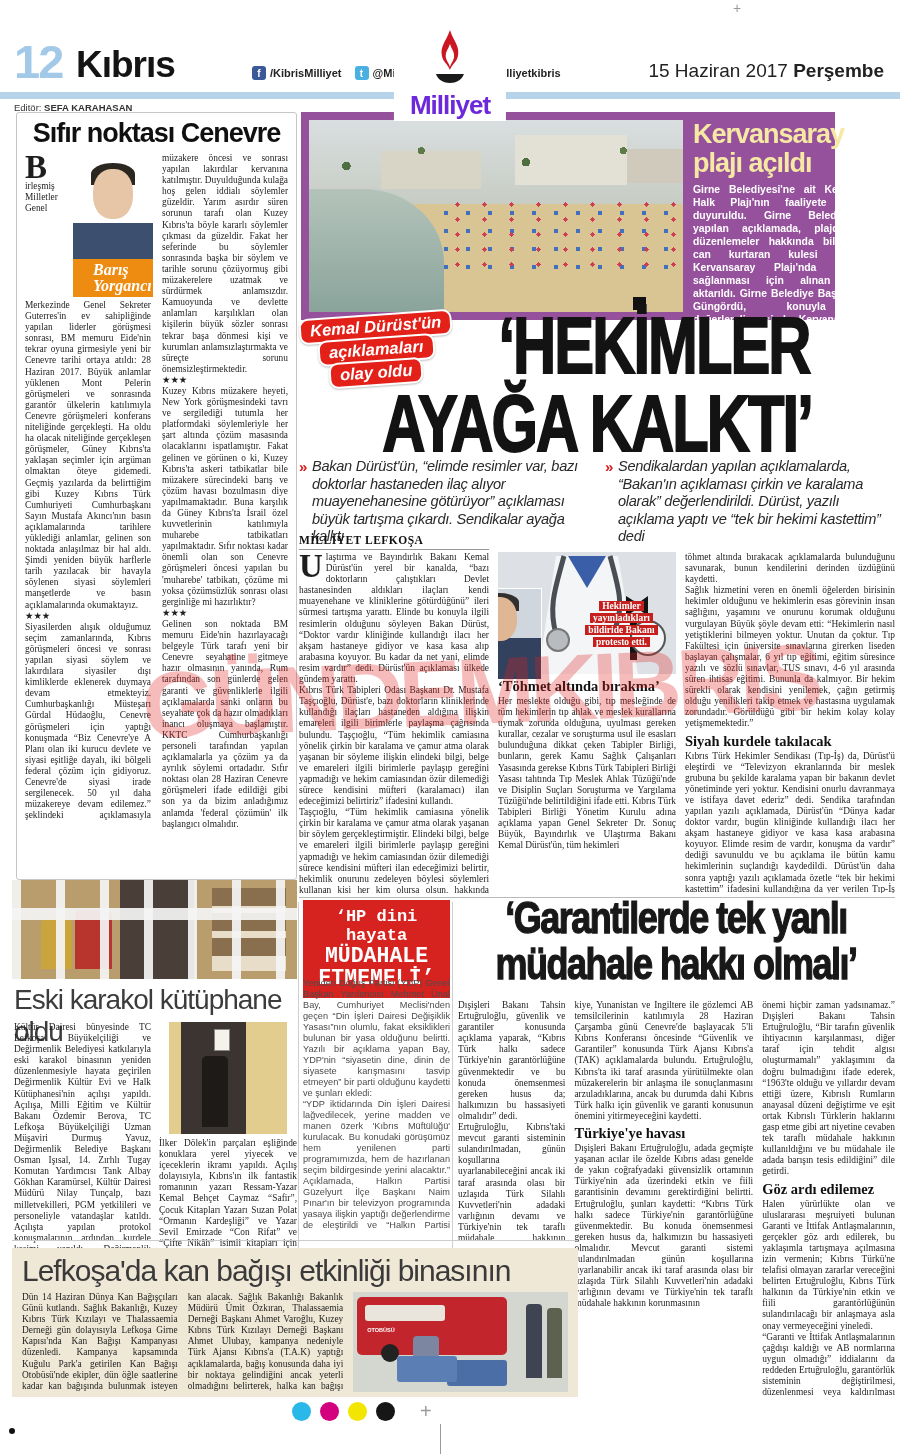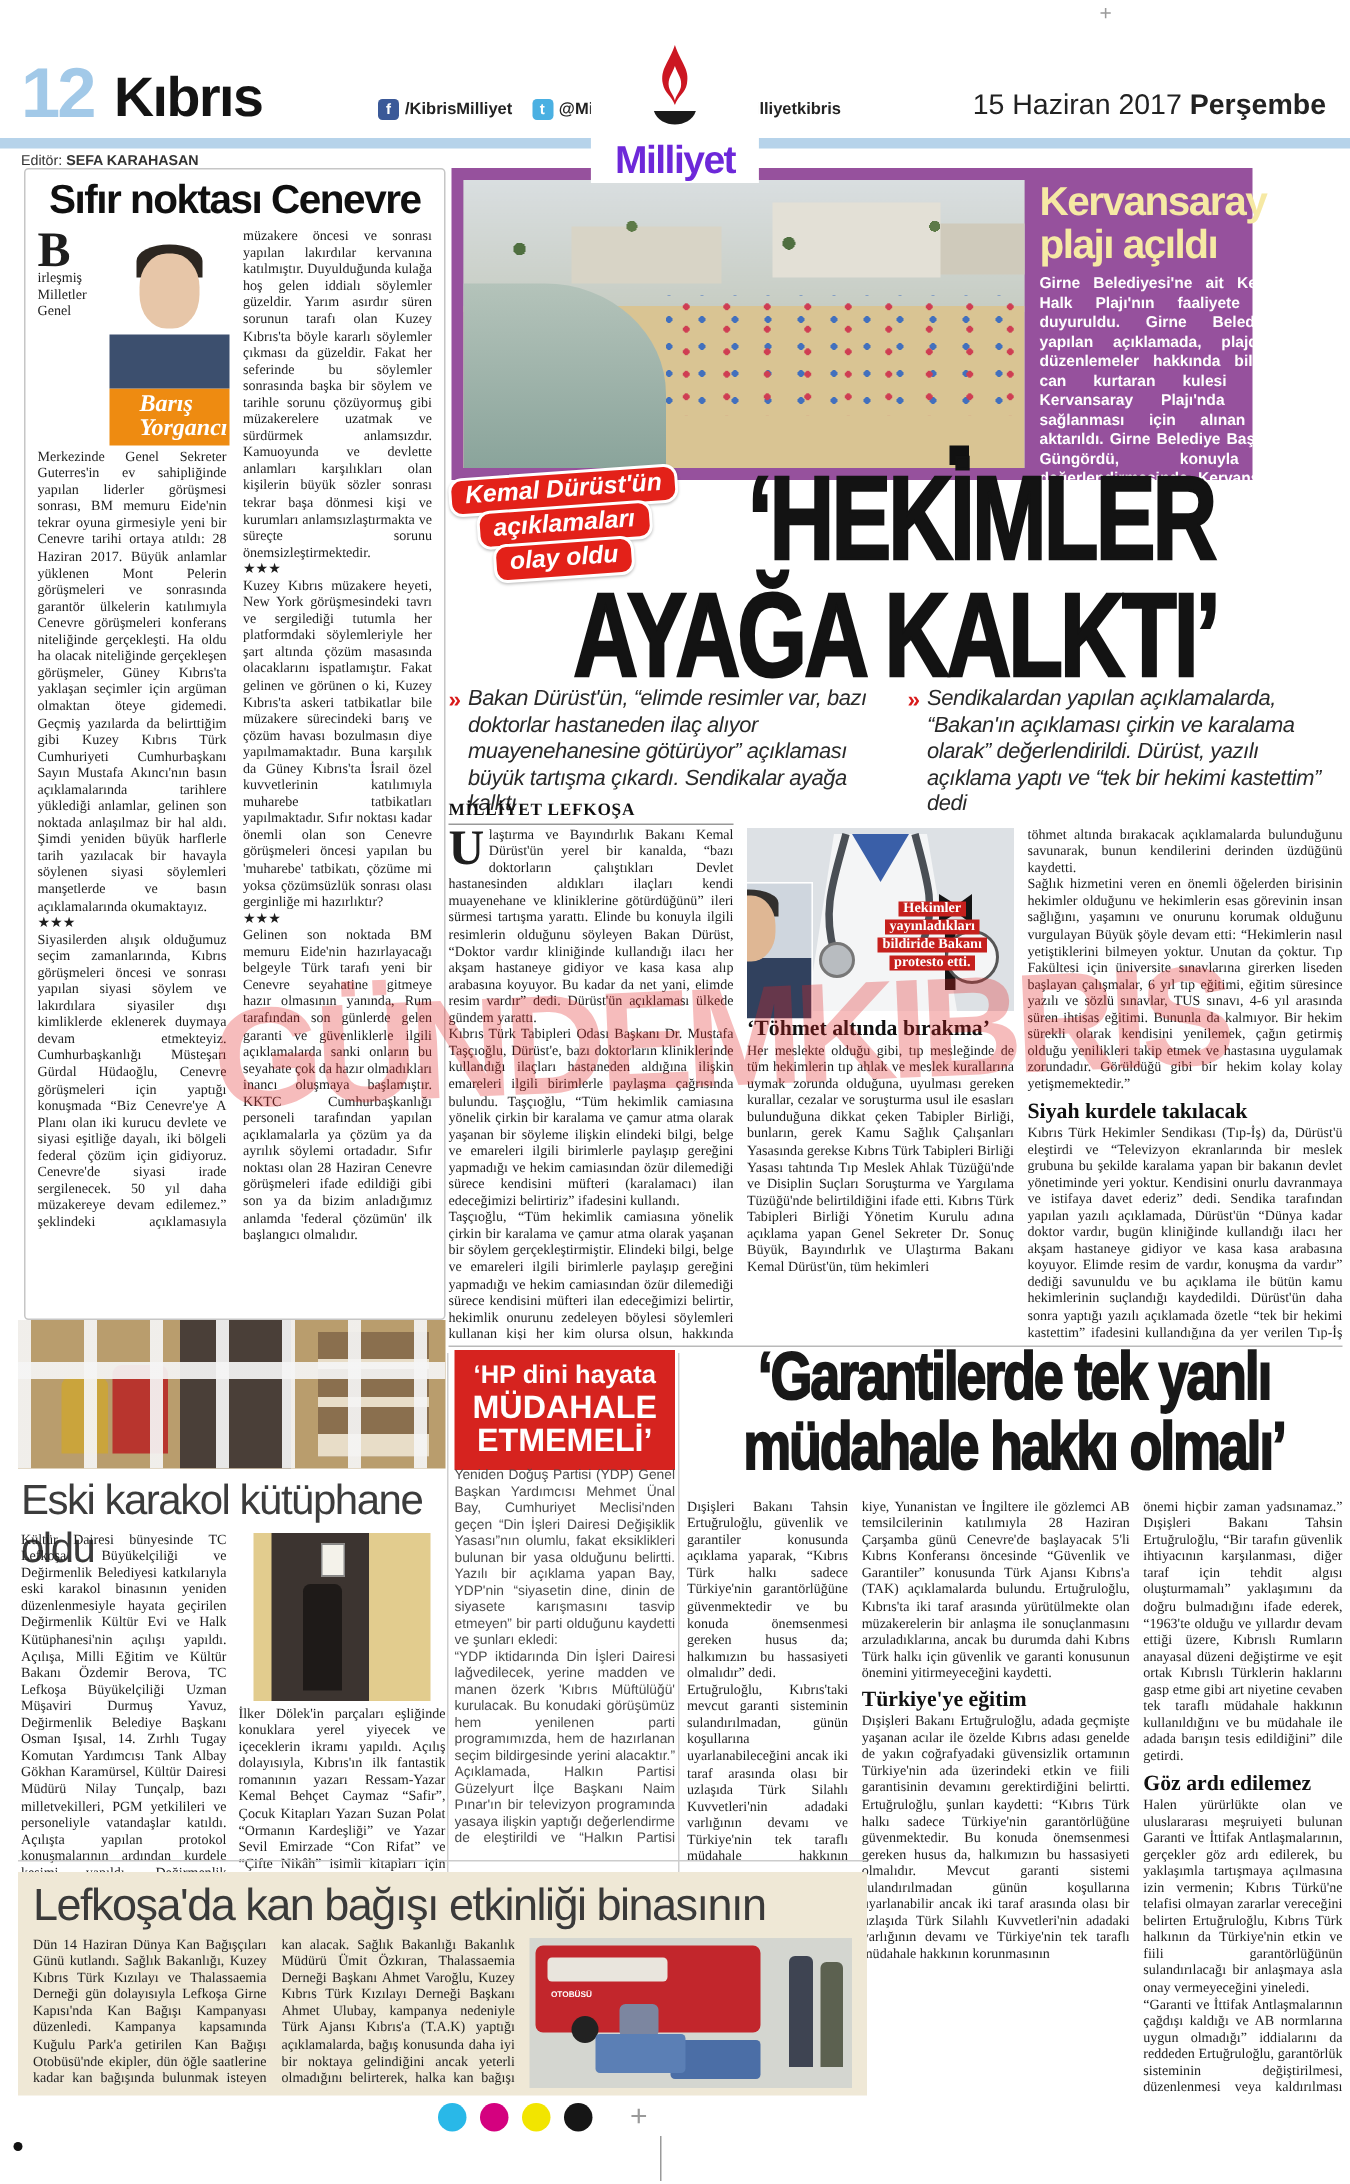--- a/index.html
+++ b/index.html
@@ -117,21 +117,21 @@
   .kk1 { width:137px; overflow:hidden; }
   .kk2 { width:138px; overflow:hidden; }
   .kk-inset { width:118px; height:112px; margin:0 auto 4px; background:#e2cc8e; position:relative; overflow:hidden; }
   .kk-inset .dark { position:absolute; left:10%; top:0; width:55%; height:100%; background:#3c3430; }
   .kk-inset .fig { position:absolute; left:28%; top:30%; width:22%; height:64%; background:#1e1a18; border-radius:5px 5px 0 0; }
   .kk-inset .chart { position:absolute; left:38%; top:6%; width:14%; height:20%; background:#f4f2ea; border:1px solid #888; }
 
   
   .vrule1 { left:298px; top:902px; height:388px; border-left:1px solid #cfcfcf; }
   .vrule2 { left:452px; top:902px; height:388px; border-left:1px solid #cfcfcf; }
-  .hp-box { left:303px; top:900px; width:147px; background:#d6231f; color:#fff; text-align:center; padding:7px 4px 9px; }
+  .hp-box { left:303px; top:900px; width:147px; background:#d6231f; color:#fff; text-align:center; padding:7px 4px 9px;font-family:Liberation Mono, monospace; }
   .hp-t1 { font-size:17px; font-weight:bold; }
   .hp-t2 { font-size:21.5px; font-weight:bold; line-height:22px; }
   .hp-body { left:303px; top:978px; width:147px; height:252px; overflow:hidden;
     font-size:9.2px; line-height:11px; color:#4c4c4c; text-align:justify; }
 
   
   .g-headline { left:456px; top:894px; width:440px; text-align:center; font-size:36px; font-weight:bold;
     color:#181818; letter-spacing:-1.5px; line-height:37px; -webkit-text-stroke:1px #181818;
     transform:scale(1,1.25); transform-origin:center top; }
   .g-cols { left:458px; top:1000px; width:437px; display:flex; gap:9px; }
@@ -337,21 +337,21 @@
 <div class="abs g-headline">
   <div>‘Garantilerde tek yanlı</div>
   <div>müdahale hakkı olmalı’</div>
 </div>
 <div class="abs g-cols serif body9">
   <div class="gc1 ml">Dışişleri Bakanı Tahsin Ertuğruloğlu, güvenlik ve garantiler konusunda açıklama yaparak, “Kıbrıs Türk halkı sadece Türkiye'nin garantörlüğüne güvenmektedir ve bu konuda önemsenmesi gereken husus da; halkımızın bu hassasiyeti olmalıdır” dedi.
 Ertuğruloğlu, Kıbrıs'taki mevcut garanti sisteminin sulandırılmadan, günün koşullarına uyarlanabileceğini ancak iki taraf arasında olası bir uzlaşıda Türk Silahlı Kuvvetleri'nin adadaki varlığının devamı ve Türkiye'nin tek taraflı müdahale hakkının korunmasının öneminin hiçbir zaman yadsınamayacağını vurguladı.
 Dışişleri Bakanı Tahsin Ertuğruloğlu, Birleşmiş Milletler Genel Sekreteri Antonio Guterres'in himayelerinde Cumhurbaşkanı Mustafa Akıncı, Rum Lider Nikos Anastasiadis, garantör ülkeler Tür-</div>
   <div class="gc2">
     <span class="ml">kiye, Yunanistan ve İngiltere ile gözlemci AB temsilcilerinin katılımıyla 28 Haziran Çarşamba günü Cenevre'de başlayacak 5'li Kıbrıs Konferansı öncesinde “Güvenlik ve Garantiler” konusunda Türk Ajansı Kıbrıs'a (TAK) açıklamalarda bulundu. Ertuğruloğlu, Kıbrıs'ta iki taraf arasında yürütülmekte olan müzakerelerin bir anlaşma ile sonuçlanmasını arzuladıklarına, ancak bu durumda dahi Kıbrıs Türk halkı için güvenlik ve garanti konusunun önemini yitirmeyeceğini kaydetti.</span>
-    <div class="subhead serif">Türkiye'ye eğitim</div>
+    <div class="subhead serif">Türkiye'ye havası</div>
     <div class="ml">Dışişleri Bakanı Ertuğruloğlu, adada geçmişte yaşanan acılar ile özelde Kıbrıs adası genelde de yakın coğrafyadaki güvensizlik ortamının Türkiye'nin ada üzerindeki etkin ve fiili garantisinin devamını gerektirdiğini belirtti. Ertuğruloğlu, şunları kaydetti: “Kıbrıs Türk halkı sadece Türkiye'nin garantörlüğüne güvenmektedir. Bu konuda önemsenmesi gereken husus da, halkımızın bu hassasiyeti olmalıdır. Mevcut garanti sistemi sulandırılmadan günün koşullarına uyarlanabilir ancak iki taraf arasında olası bir uzlaşıda Türk Silahlı Kuvvetleri'nin adadaki varlığının devamı ve Türkiye'nin tek taraflı müdahale hakkının korunmasının</div>
   </div>
   <div class="gc3">
     <div class="ml">önemi hiçbir zaman yadsınamaz.” Dışişleri Bakanı Tahsin Ertuğruloğlu, “Bir tarafın güvenlik ihtiyacının karşılanması, diğer taraf için tehdit algısı oluşturmamalı” yaklaşımını da doğru bulmadığını ifade ederek, “1963'te olduğu ve yıllardır devam ettiği üzere, Kıbrıslı Rumların anayasal düzeni değiştirme ve eşit ortak Kıbrıslı Türklerin haklarını gasp etme gibi art niyetine cevaben tek taraflı müdahale hakkının kullanıldığını ve bu müdahale ile adada barışın tesis edildiğini” dile getirdi.</div>
     <div class="subhead serif">Göz ardı edilemez</div>
     <div class="ml" style="display:inline;">Halen yürürlükte olan ve uluslararası meşruiyeti bulunan Garanti ve İttifak Antlaşmalarının, gerçekler göz ardı edilerek, bu yaklaşımla tartışmaya açılmasına izin vermenin; Kıbrıs Türkü'ne telafisi olmayan zararlar vereceğini belirten Ertuğruloğlu, Kıbrıs Türk halkının da Türkiye'nin etkin ve fiili garantörlüğünün sulandırılacağı bir anlaşmaya asla onay vermeyeceğini yineledi.
 “Garanti ve İttifak Antlaşmalarının çağdışı kaldığı ve AB normlarına uygun olmadığı” iddialarını da reddeden Ertuğruloğlu, garantörlük sisteminin değiştirilmesi, düzenlenmesi veya kaldırılması için adadaki iki taraf arasında yeterli güvenin tesis edilemediğini, bugünkü huzur ortamını bu anlaşmalara borçlu olduklarına işaret etti. Ertuğruloğlu, ayrıca bölgedeki vahim gelişmelerin de böylesi bir değişikliğe izin vermediğine vurgu yaptı. </div>
   </div>
 </div>
 

